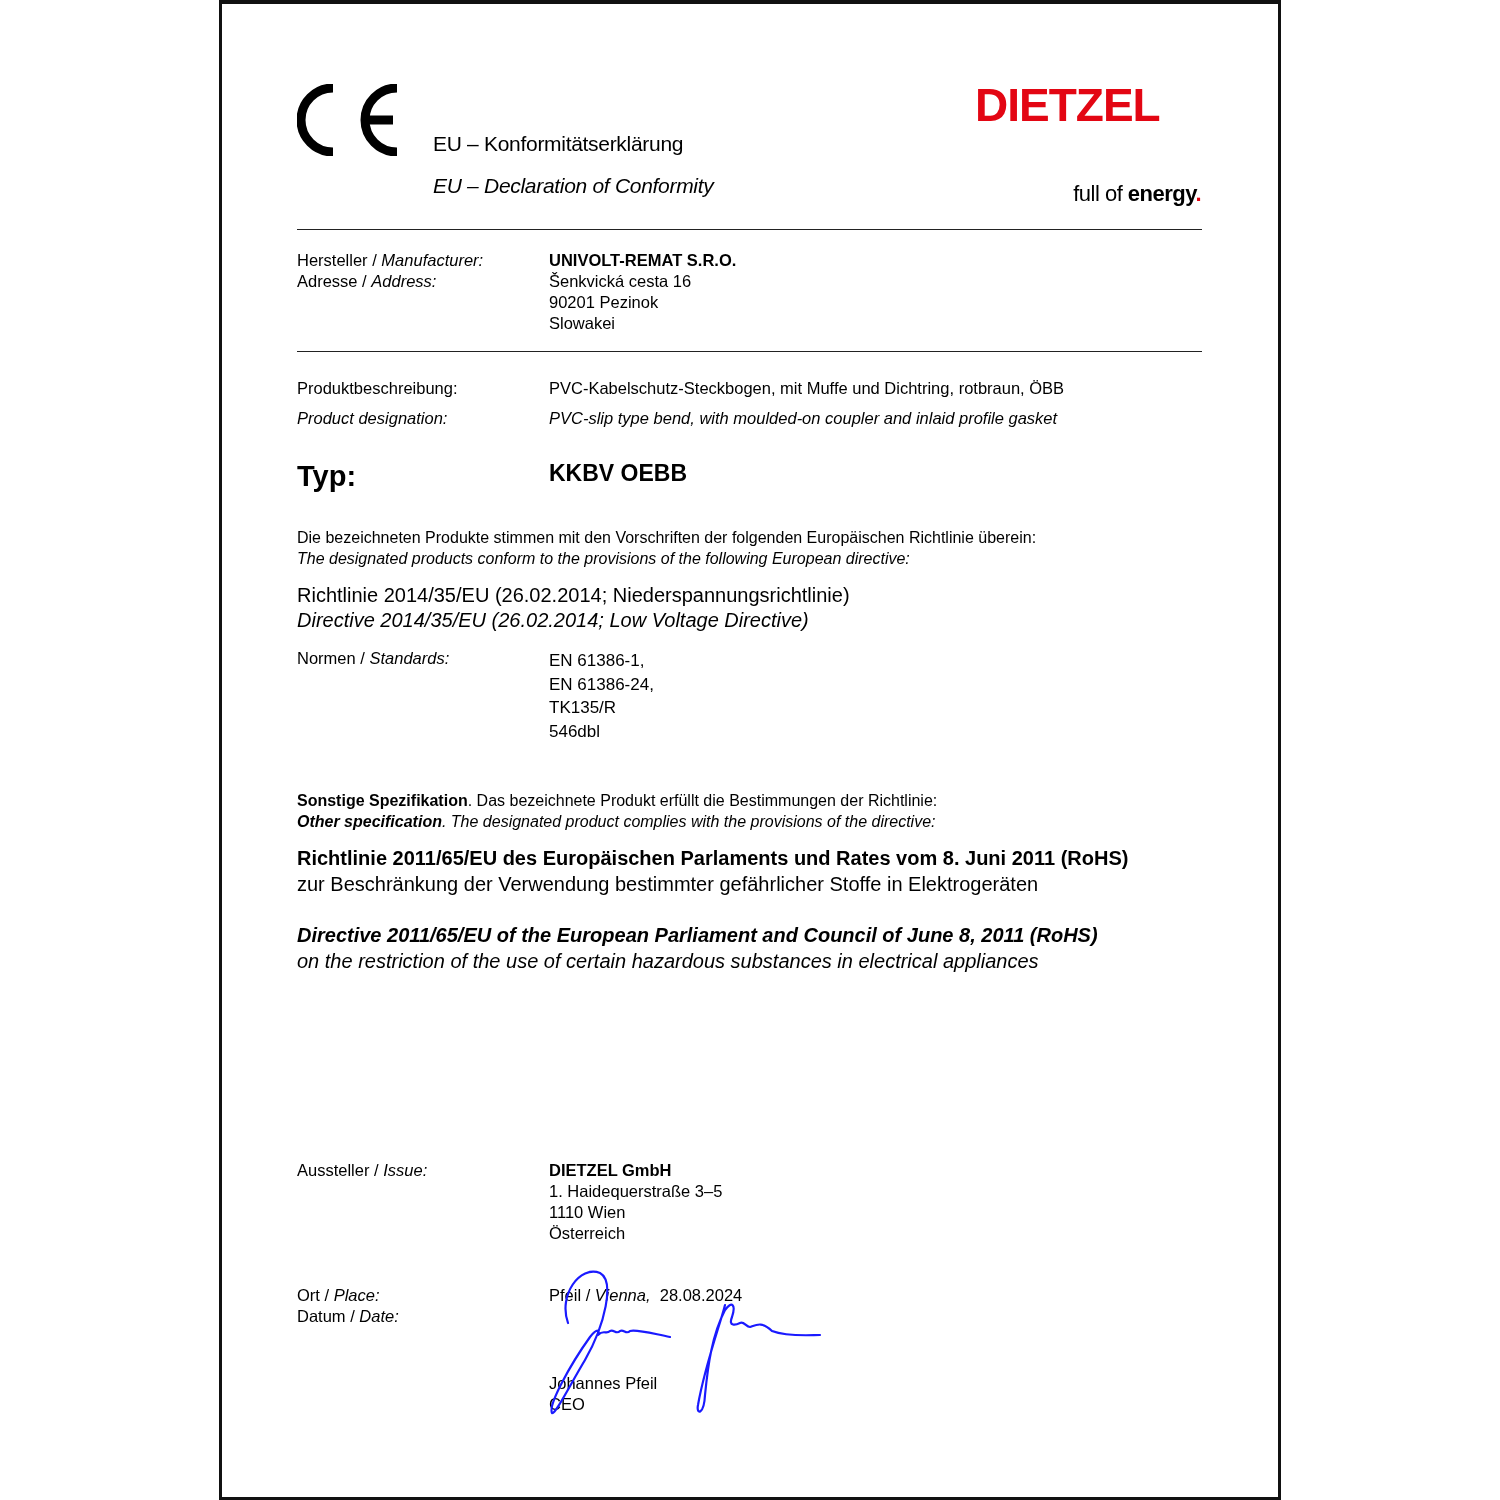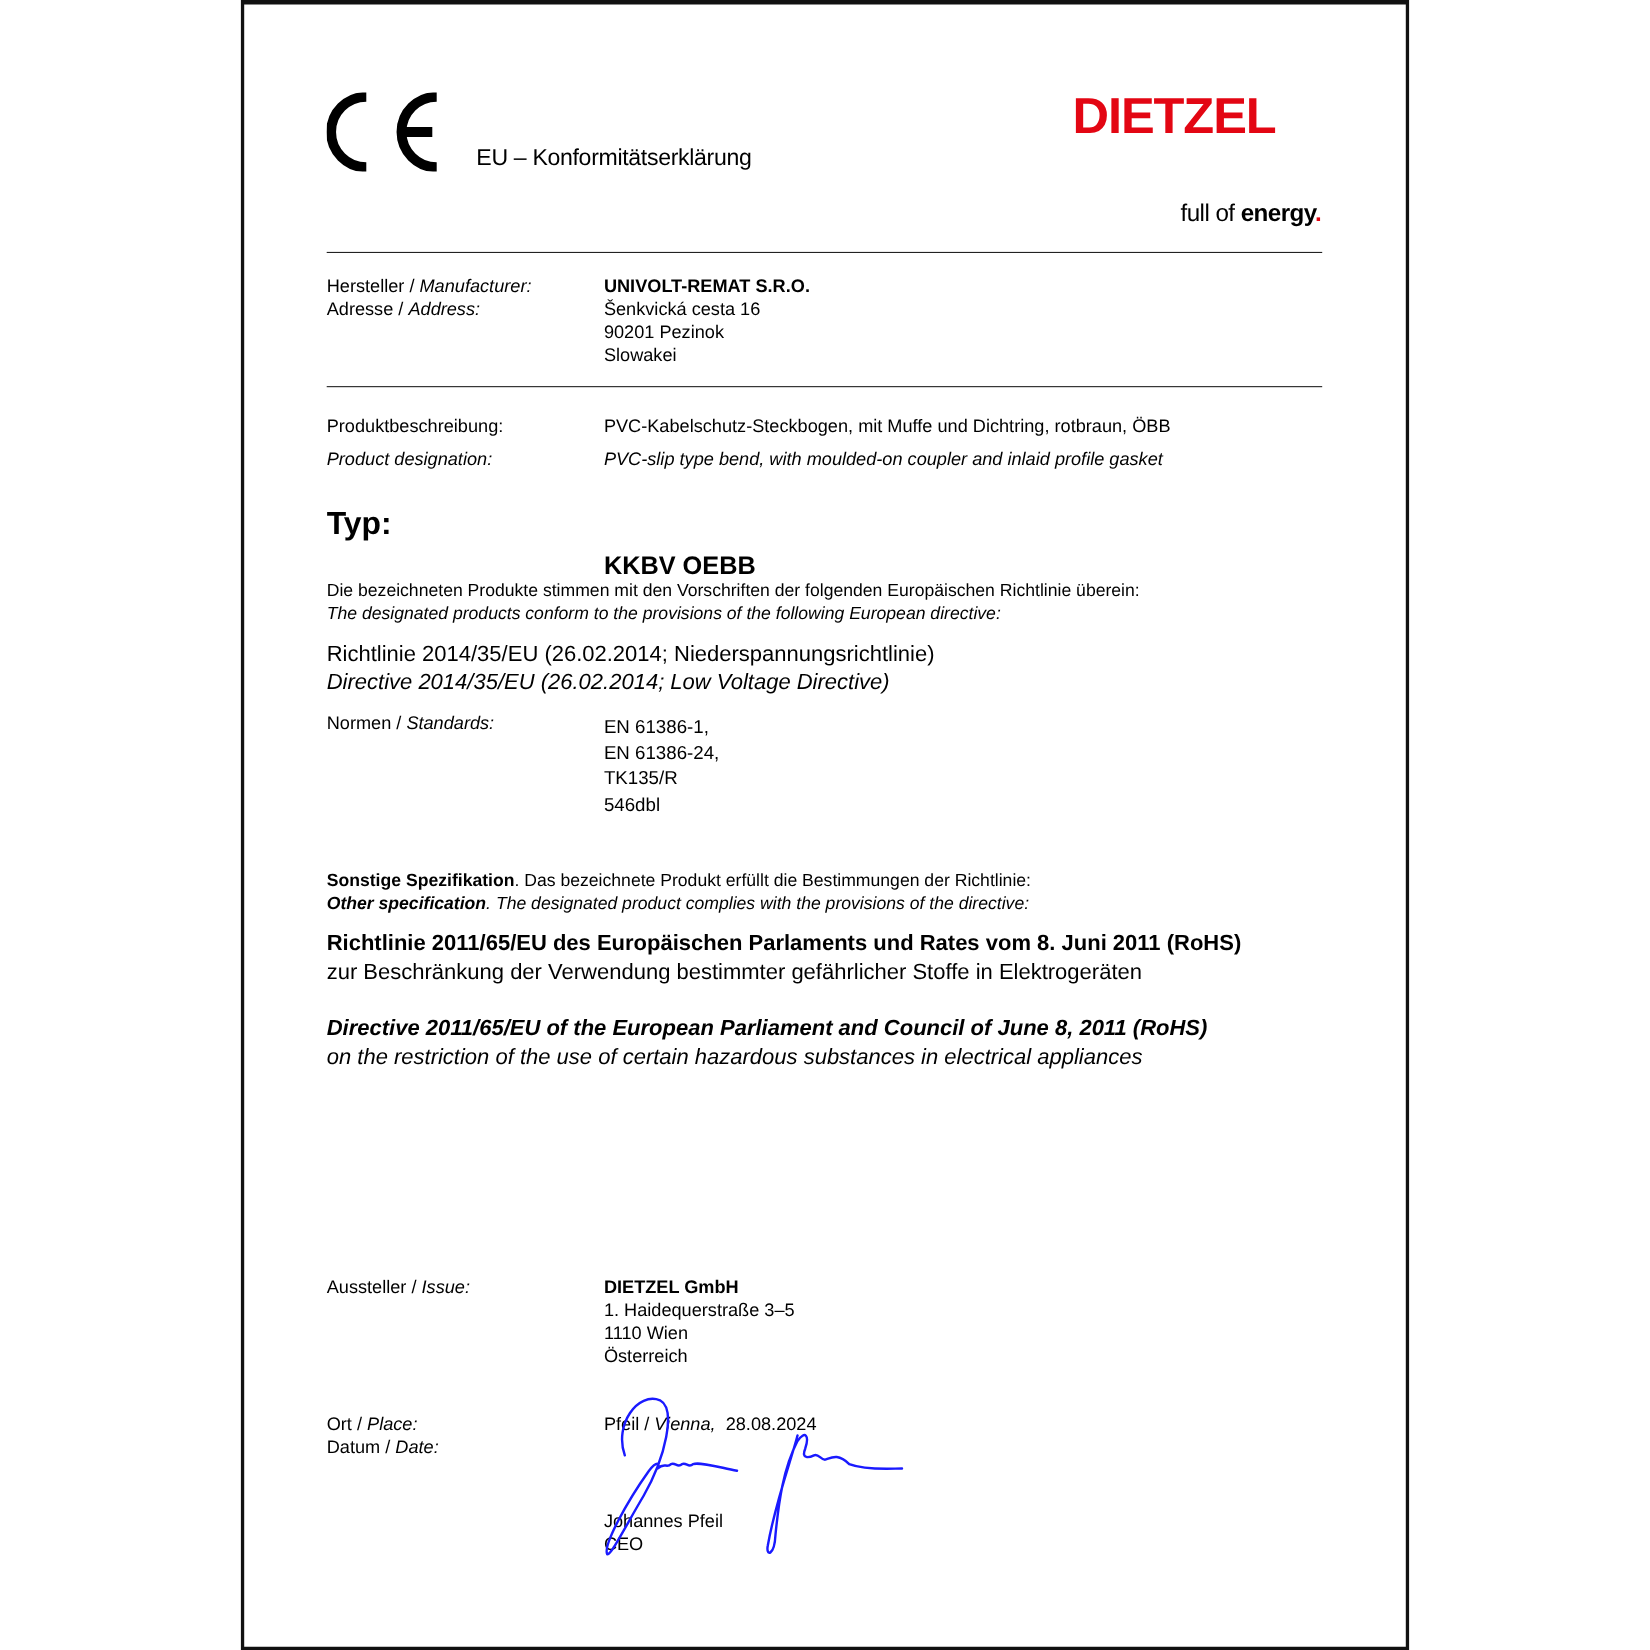--- a/index.html
+++ b/index.html
@@ -21,41 +21,42 @@
                   letter-spacing: -1px; line-height: 54px; }
   .logo-tag { position: absolute; right: 4px; top: 102px; font-size: 22px; line-height: 24px; letter-spacing: -0.5px; }
   .logo-tag .dot { color: #e30613; font-weight: bold; }
 
   .rule { position: absolute; left: 297px; width: 905px; height: 0; border-top: 1.5px solid #222; }
 
   .lbl { left: 297px; font-size: 16.5px; line-height: 21px; }
   .val { left: 549px; font-size: 16.5px; line-height: 21px; }
 
   .typ-l { left: 297px; top: 460px; font-size: 29px; font-weight: bold; }
-  .typ-v { left: 549px; top: 460px; font-size: 23px; font-weight: bold; margin-top: 41px; }
+  .typ-v { left: 549px; top: 460px; font-size: 23px; font-weight: bold; }
 
   .para { left: 297px; font-size: 16px; line-height: 21px; }
   .dir { left: 297px; font-size: 20px; font-weight: normal; line-height: 25px; }
   .rohs { left: 297px; font-size: 20px; line-height: 26px; }
 
   .sig { position: absolute; left: 540px; top: 1265px; width: 300px; height: 160px; pointer-events: none; }
 </style>
 </head>
 <body>
 
 <div class="page"></div>
 
 <svg class="abs ce" viewBox="0 0 104 72">
   <path d="M36 4 A32 32 0 1 0 36 68" fill="none" stroke="#000" stroke-width="9"></path>
   <path d="M100 4 A32 32 0 1 0 100 68" fill="none" stroke="#000" stroke-width="9"></path>
   <line x1="72" y1="36" x2="96" y2="36" stroke="#000" stroke-width="9"></line>
 </svg>
 
 <div class="abs title">
   <div>EU – Konformitätserklärung</div>
+  <div class="it">EU – Declaration of Conformity</div>
 </div>
 
 <div class="abs logo">
   <div class="logo-dietzel">DIETZEL</div>
   <div class="logo-tag"><span>full of </span><b>energy</b><span class="dot">.</span></div>
 </div>
 
 <div class="rule" style="top:229px"></div>
 
 <div class="abs lbl" style="top:250px">

